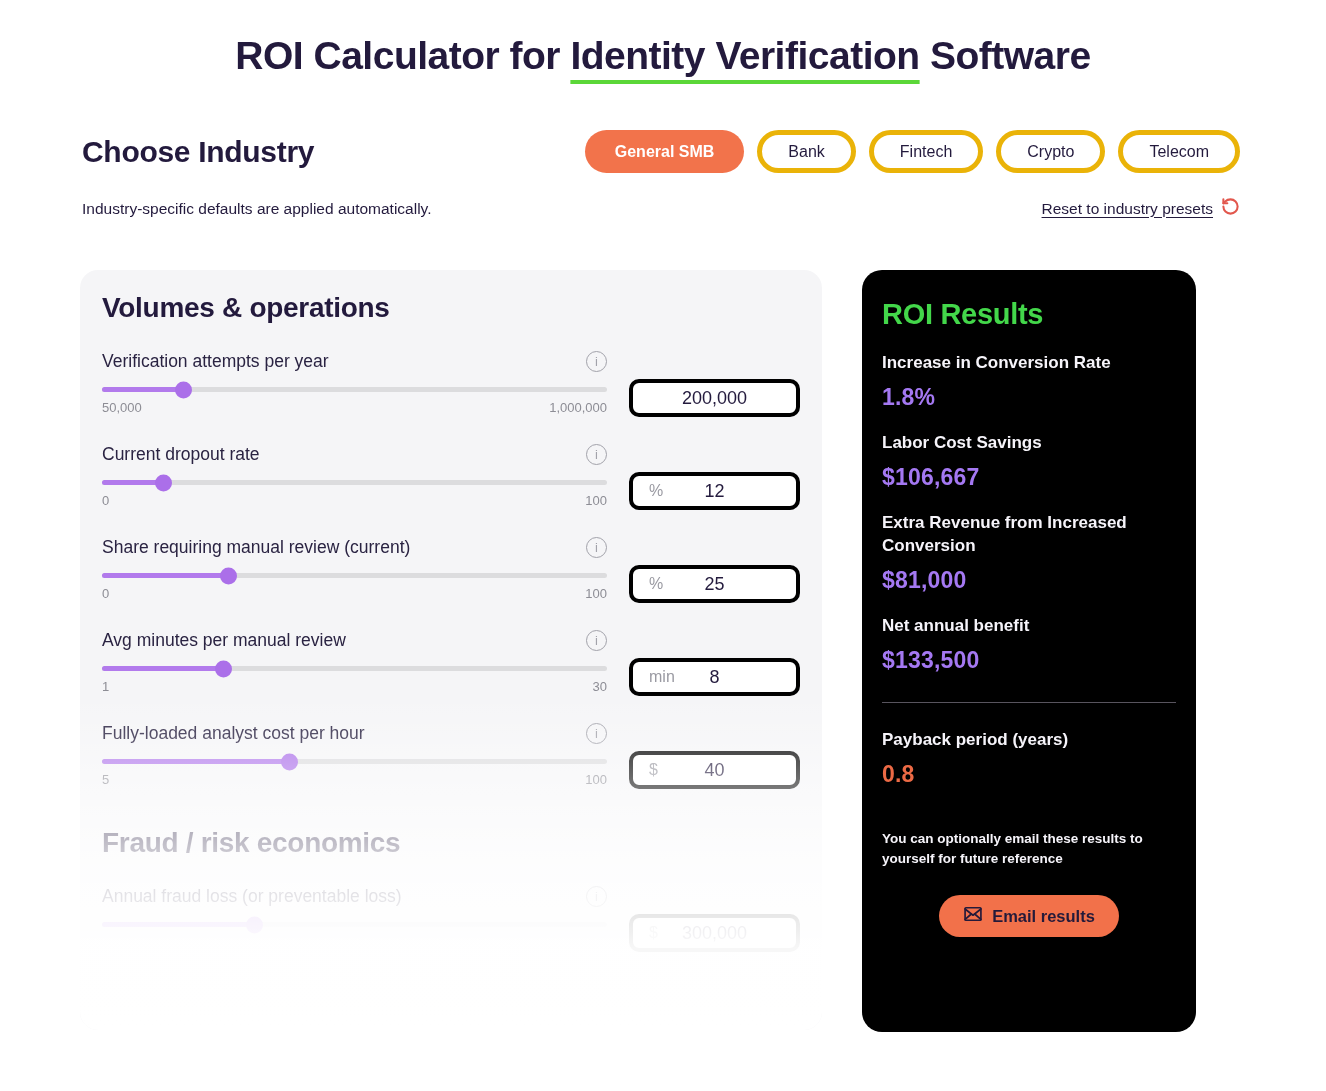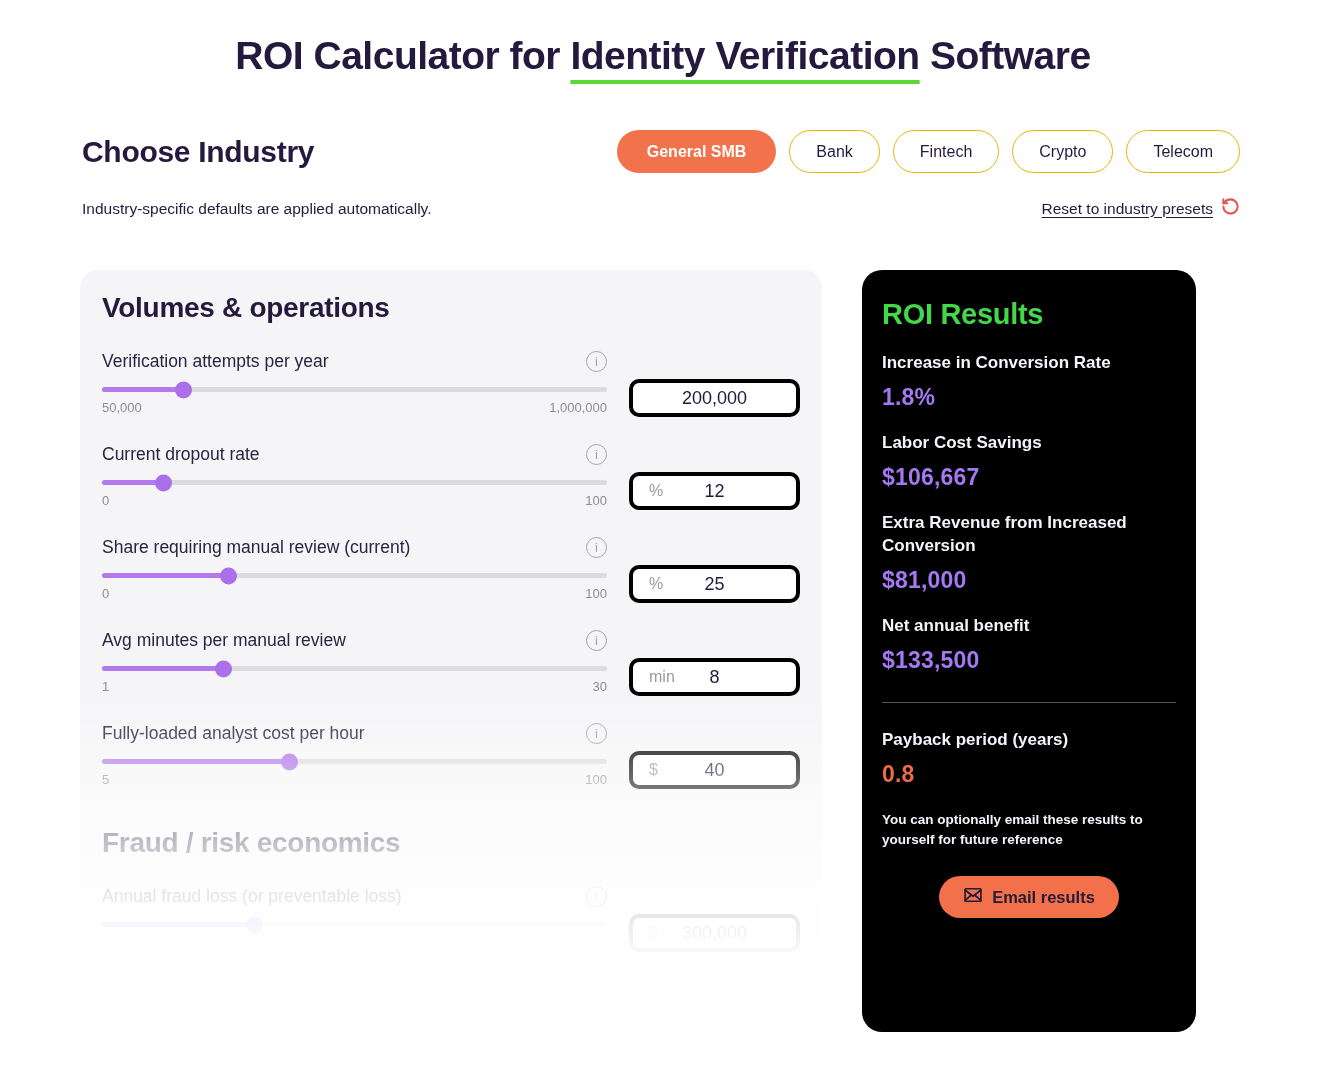--- a/index.html
+++ b/index.html
@@ -35,21 +35,21 @@
     justify-content: space-between;
     align-items: center;
   }
   .industry-heading { font-size: 30px; font-weight: 600; letter-spacing: -0.3px; }
   .pills { display: flex; gap: 13px; }
   .pill {
     height: 43px;
     padding: 0 26px;
     border-radius: 22px;
     background: #ffffff;
-    border: 1px solid #eab308;
+    border: 5px solid #eab308;
     font-family: "Liberation Sans", sans-serif;
     font-size: 16px;
     color: #231a3d;
     display: flex; align-items: center; justify-content: center;
     cursor: pointer;
   }
   .pill.selected {
     background: #f2734b;
     border: none;
     color: #ffffff;
@@ -154,21 +154,21 @@
     background: #000000;
     border-radius: 20px;
     padding: 24px 20px;
   }
   .roi-title { font-size: 29px; font-weight: 600; color: #43d74a; letter-spacing: -0.3px; margin-top: 4px; }
   .metric-label { margin-top: 21px; font-size: 17px; font-weight: 600; color: #f6f4fa; line-height: 1.35; }
   .metric-value { margin-top: 9px; font-size: 23px; font-weight: 600; color: #a478f2; letter-spacing: 0.2px; }
   .metric-value.payback { color: #ec6a45; }
   .divider { margin-top: 28px; border: none; border-top: 1px solid rgba(220,210,235,0.4); }
   .payback-label { margin-top: 26px; }
-  .roi-note { margin-top: 22px; font-size: 13.5px; font-weight: 600; color: #f6f4fa; line-height: 1.5; }
+  .roi-note { margin-top: 41px; font-size: 13.5px; font-weight: 600; color: #f6f4fa; line-height: 1.5; }
   .email-btn {
     margin: 26px auto 0;
     height: 42px;
     padding: 0 24px;
     border: none;
     border-radius: 22px;
     background: #f2714a;
     color: #241a3a;
     font-family: "Liberation Sans", sans-serif;
     font-size: 16.5px; font-weight: 600;

